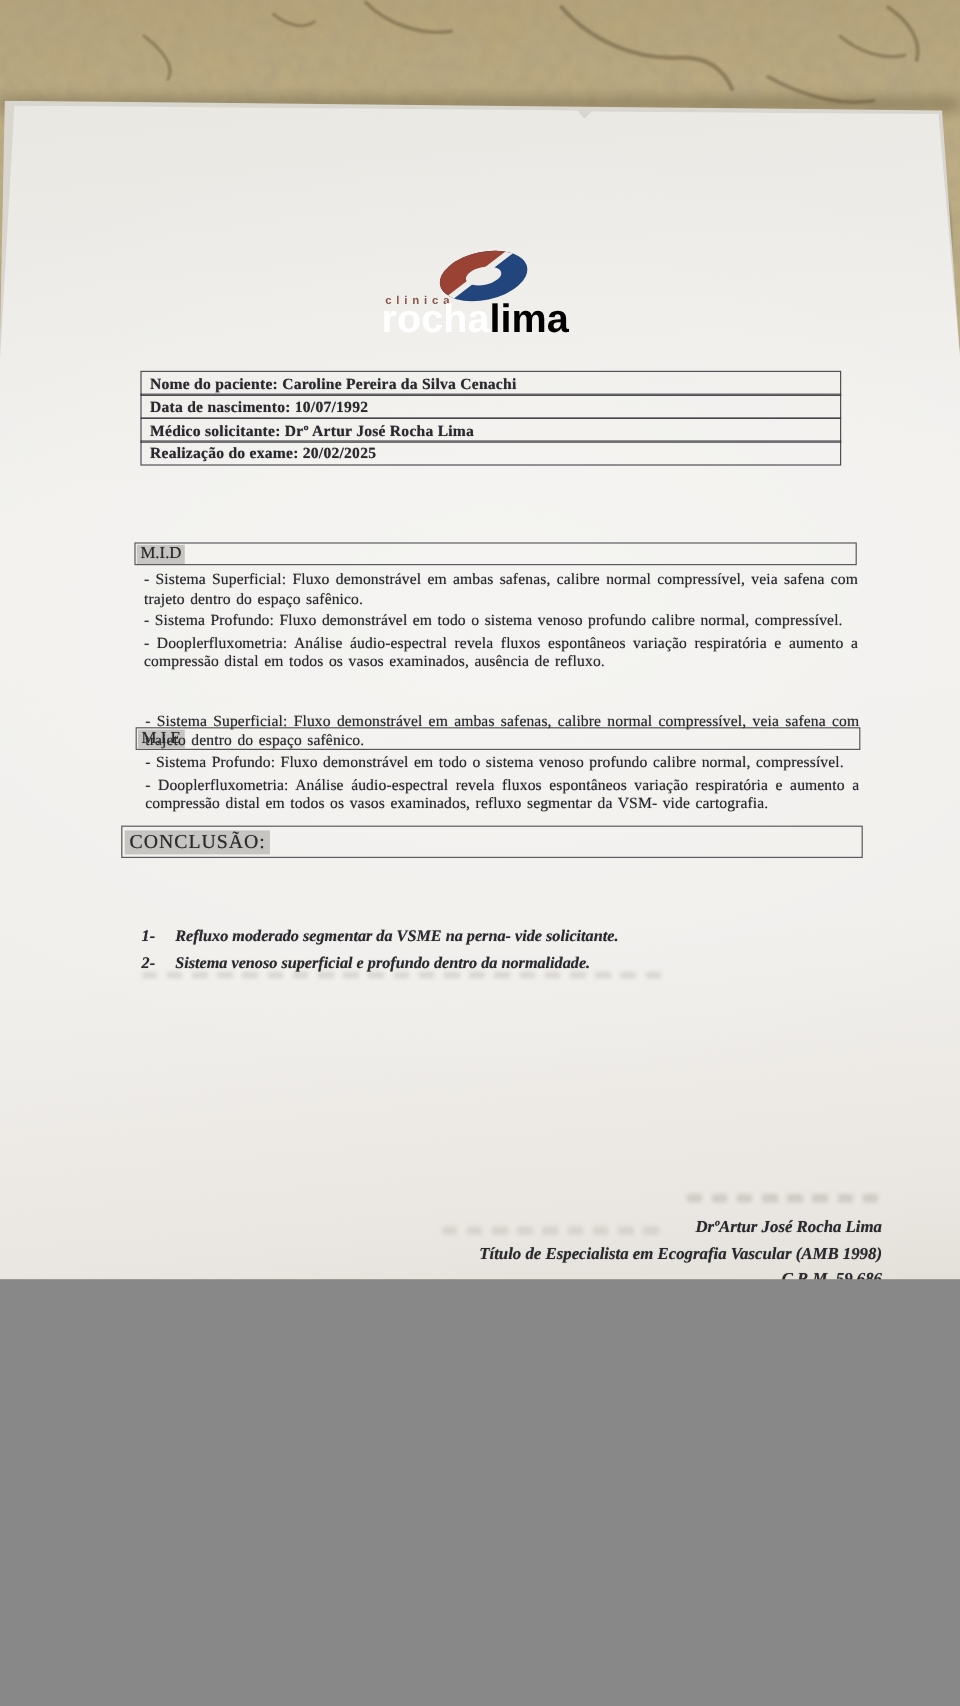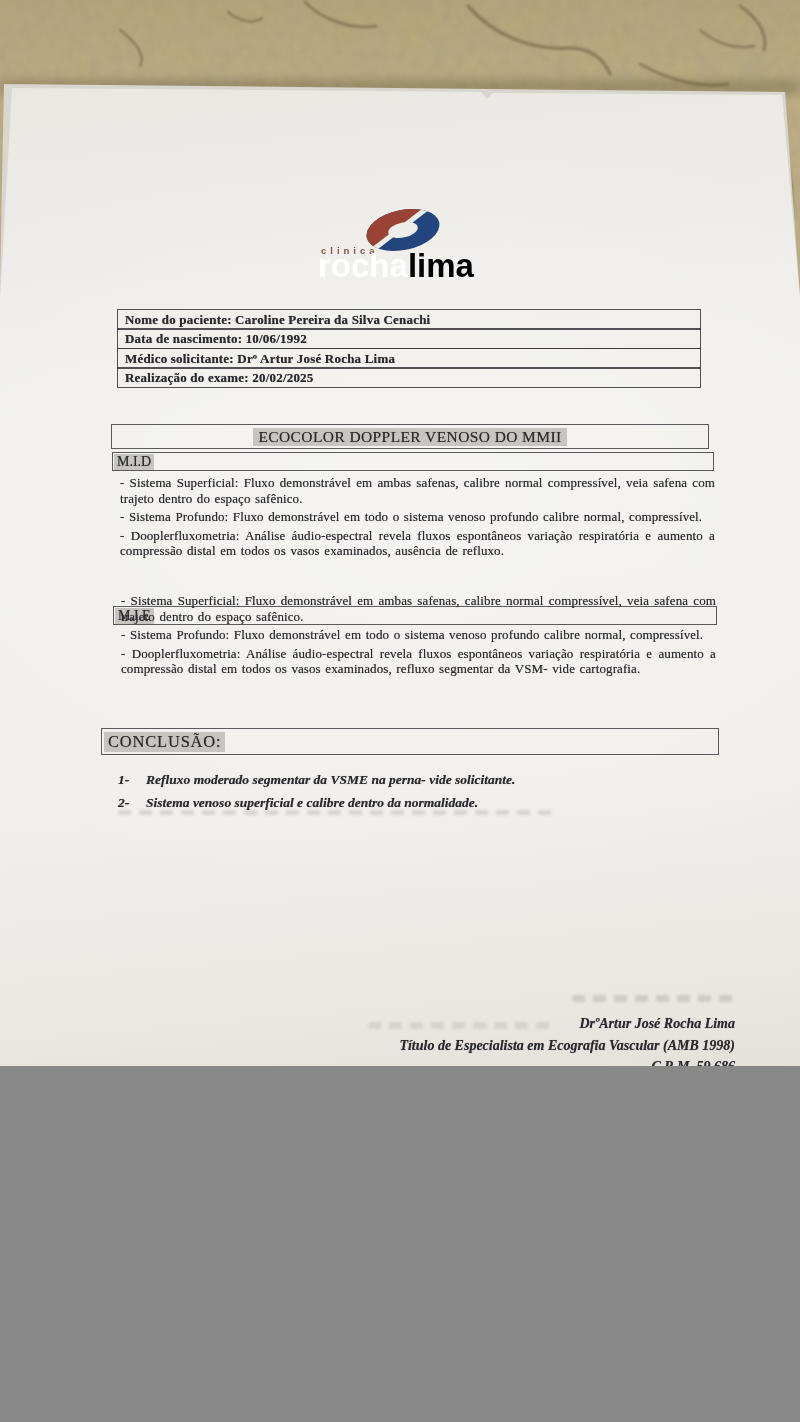--- a/index.html
+++ b/index.html
@@ -40,21 +40,21 @@
 
   
   .box{border:1.4px solid rgba(52,52,58,.8);display:flex;align-items:center;}
   .title-box{left:111px;top:424px;width:598px;height:25px;justify-content:center;}
   .title-box .hl{font-size:15.5px;letter-spacing:.4px;padding:0 5px;}
   .hl{background:#c7c5c1;text-shadow:0 0 .7px rgba(42,42,46,.6);}
   .bar{height:19px;padding-left:1px;align-items:center;}
   .bar-mid{left:112px;top:452px;width:602px;}
   .bar-mie{left:113px;top:570px;width:604px;margin-top:36px;}
   .bar .hl{font-size:14px;padding:0 3px;line-height:16px;}
-  .concl-box{left:101px;top:728px;width:618px;height:27px;}
+  .concl-box{left:101px;top:688px;width:618px;height:27px;}
   .concl-box .hl{font-size:16.5px;letter-spacing:.8px;padding:0 4px;margin-left:2px;}
 
   
   .body-text{width:603px;font-size:13px;line-height:15.5px;text-align:justify;
     letter-spacing:.1px;word-spacing:1.2px;text-shadow:0 0 .7px rgba(42,42,46,.6);}
   .body-mid{left:112px;top:475px;}
   .body-mie{left:113px;top:593px;}
   .body-text p{margin:0 0 3px 8px;}
 
   
@@ -140,28 +140,25 @@
         <polygon points="66,2 0,0 0,48 10,44" fill="#9a4334"></polygon>
         <line x1="8" y1="46" x2="68" y2="0" stroke="#eeedea" stroke-width="5"></line>
         <ellipse cx="41" cy="24" rx="15" ry="7.5" transform="rotate(-12 41 24)" fill="#eeedea"></ellipse>
       </g>
     </svg>
     <div class="abs logo-sub">clinica</div>
     <div class="abs logo-name"><span class="blue">rocha</span><span class="red">lima</span></div>
 
     <div class="abs ptable">
       <div class="t-row">Nome do paciente: Caroline Pereira da Silva Cenachi</div>
-      <div class="t-row">Data de nascimento: 10/06/1992</div>
+      <div class="t-row">Data de nascimento: 10/07/1992</div>
       <div class="t-row">Médico solicitante: Drº Artur José Rocha Lima</div>
       <div class="t-row">Realização do exame: 20/02/2025</div>
     </div>
 
-    <div class="abs box title-box">
-      <span class="hl">ECOCOLOR DOPPLER VENOSO DO MMII</span>
-    </div>
 
     <div class="abs box bar bar-mid">
       <span class="hl">M.I.D</span>
     </div>
     <div class="abs body-text body-mid">
       <p>- Sistema Superficial: Fluxo demonstrável em ambas safenas, calibre normal compressível, veia safena com trajeto dentro do espaço safênico.</p>
       <p>- Sistema Profundo: Fluxo demonstrável em todo o sistema venoso profundo calibre normal, compressível.</p>
       <p>- Dooplerfluxometria: Análise áudio-espectral revela fluxos espontâneos variação respiratória e aumento a compressão distal em todos os vasos examinados, ausência de refluxo.</p>
     </div>
 
@@ -177,21 +174,21 @@
     <div class="abs box concl-box">
       <span class="hl">CONCLUSÃO:</span>
     </div>
     <div class="abs concl-list">
       <div class="concl-item">
         <span class="num">1-</span>
         <span>Refluxo moderado segmentar da VSME na perna- vide solicitante.</span>
       </div>
       <div class="concl-item">
         <span class="num">2-</span>
-        <span>Sistema venoso superficial e calibre dentro da normalidade.</span>
+        <span>Sistema venoso superficial e profundo dentro da normalidade.</span>
       </div>
     </div>
 
     <div class="ghost ghost1"></div>
     <div class="ghost ghost2"></div>
     <div class="ghost ghost3"></div>
 
     <div class="abs signature">
       <div>DrºArtur José Rocha Lima</div>
       <div>Título de Especialista em Ecografia Vascular (AMB 1998)</div>

